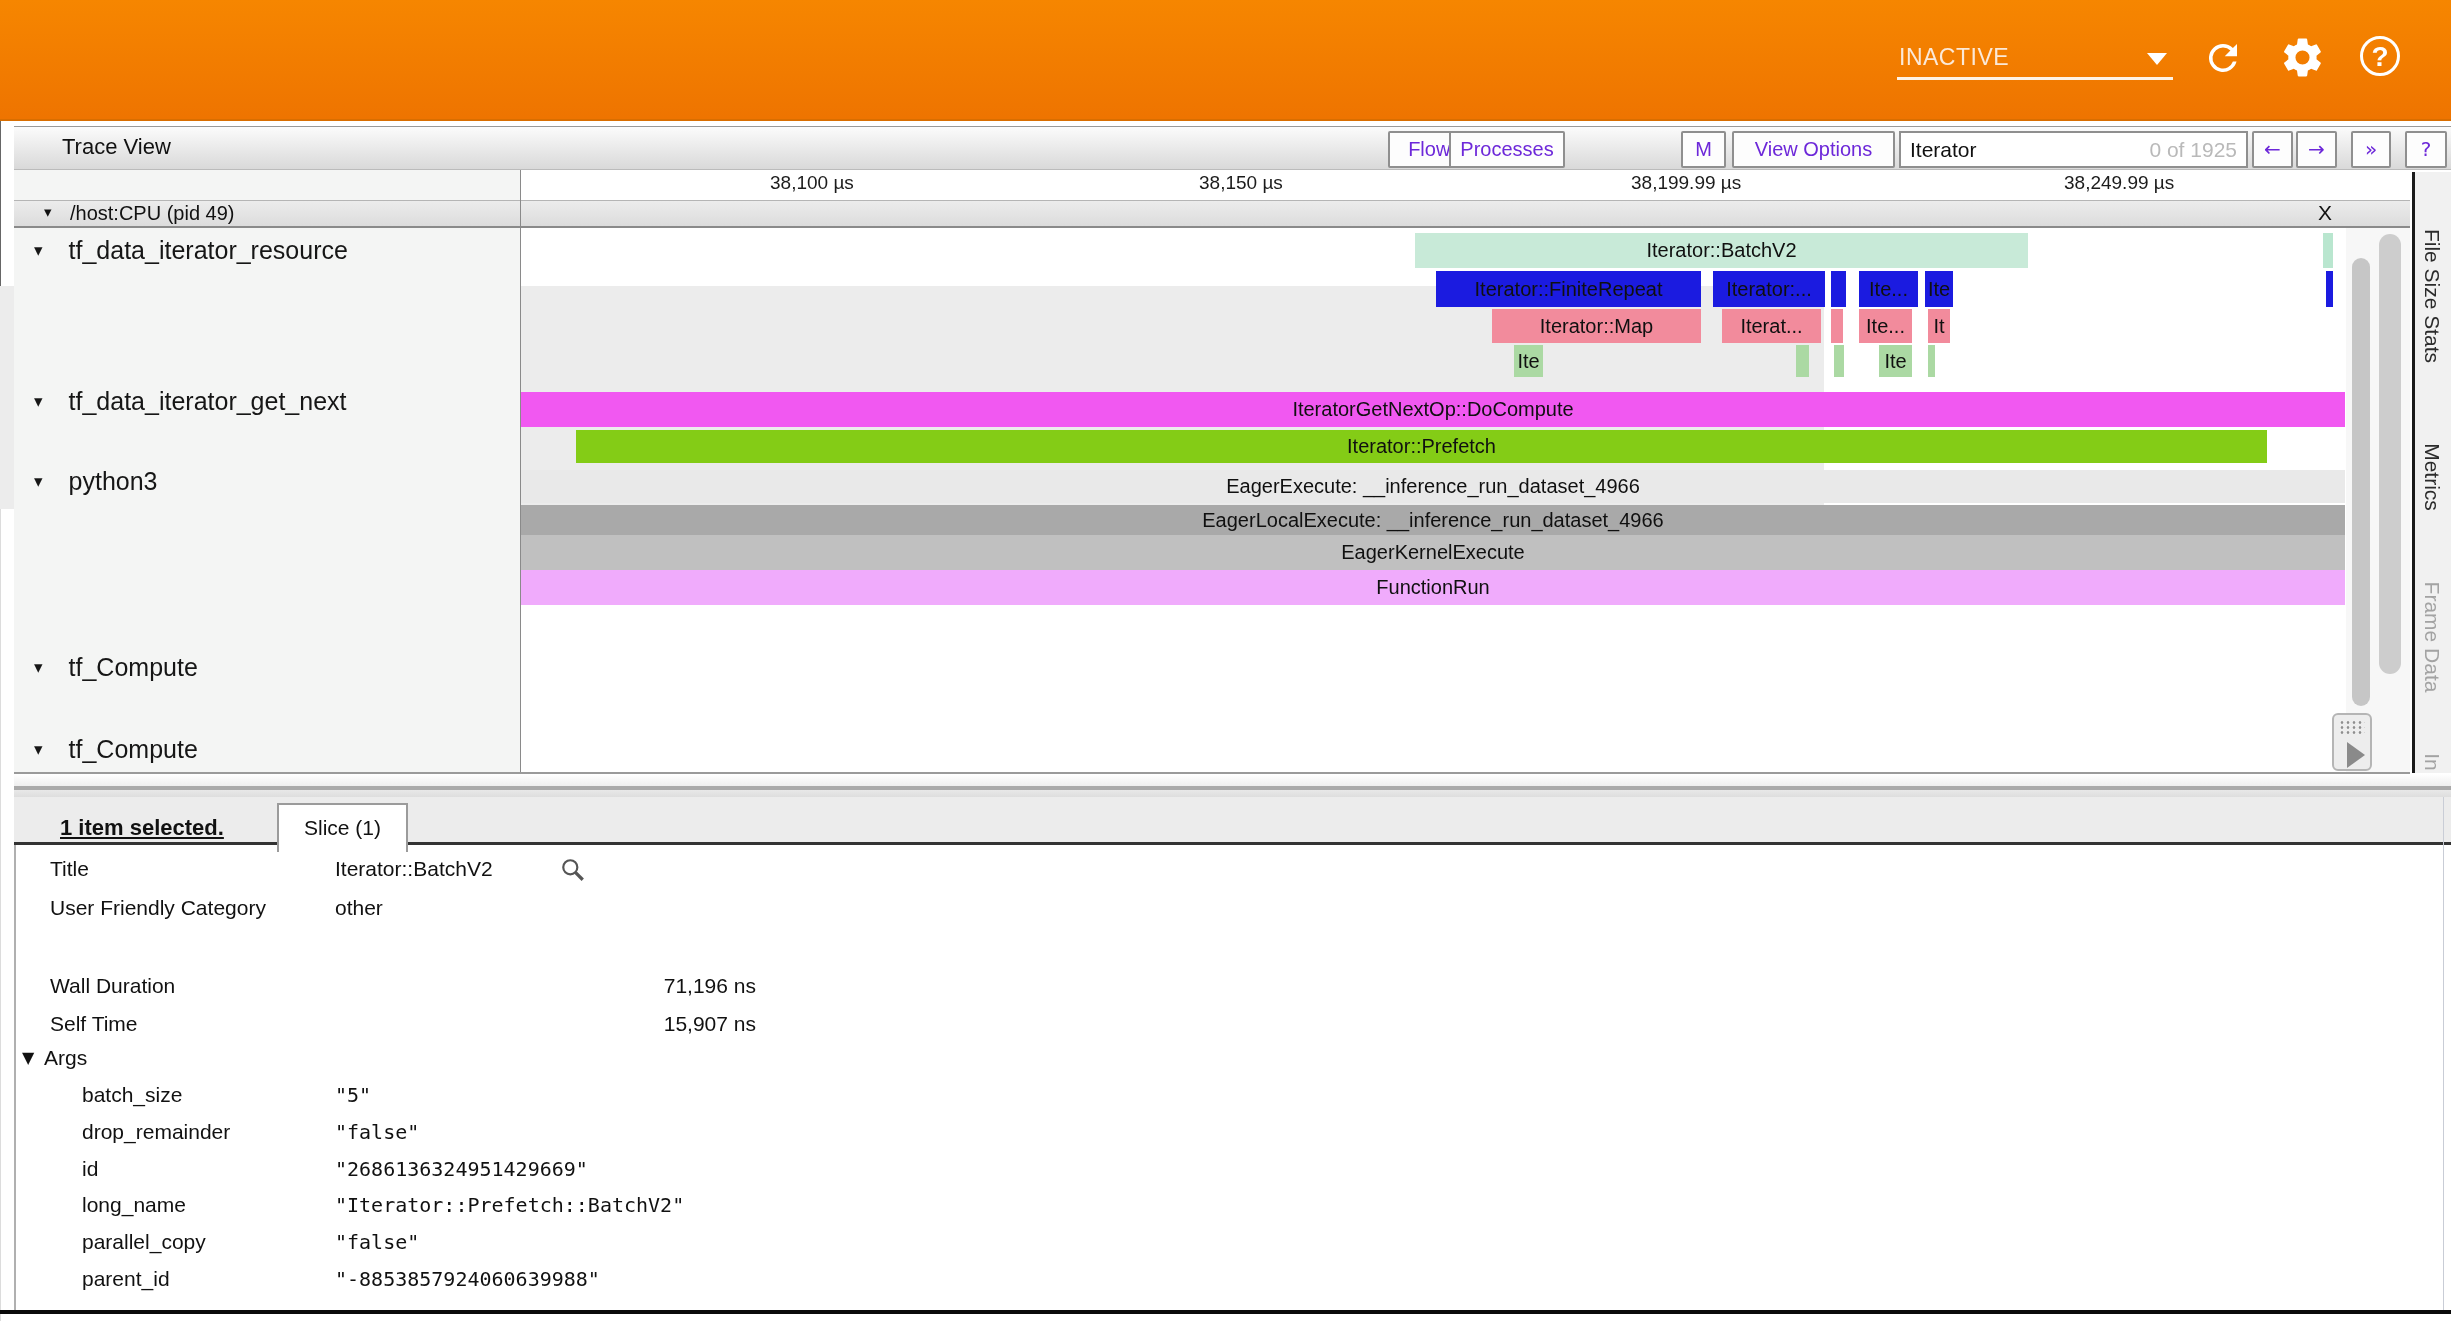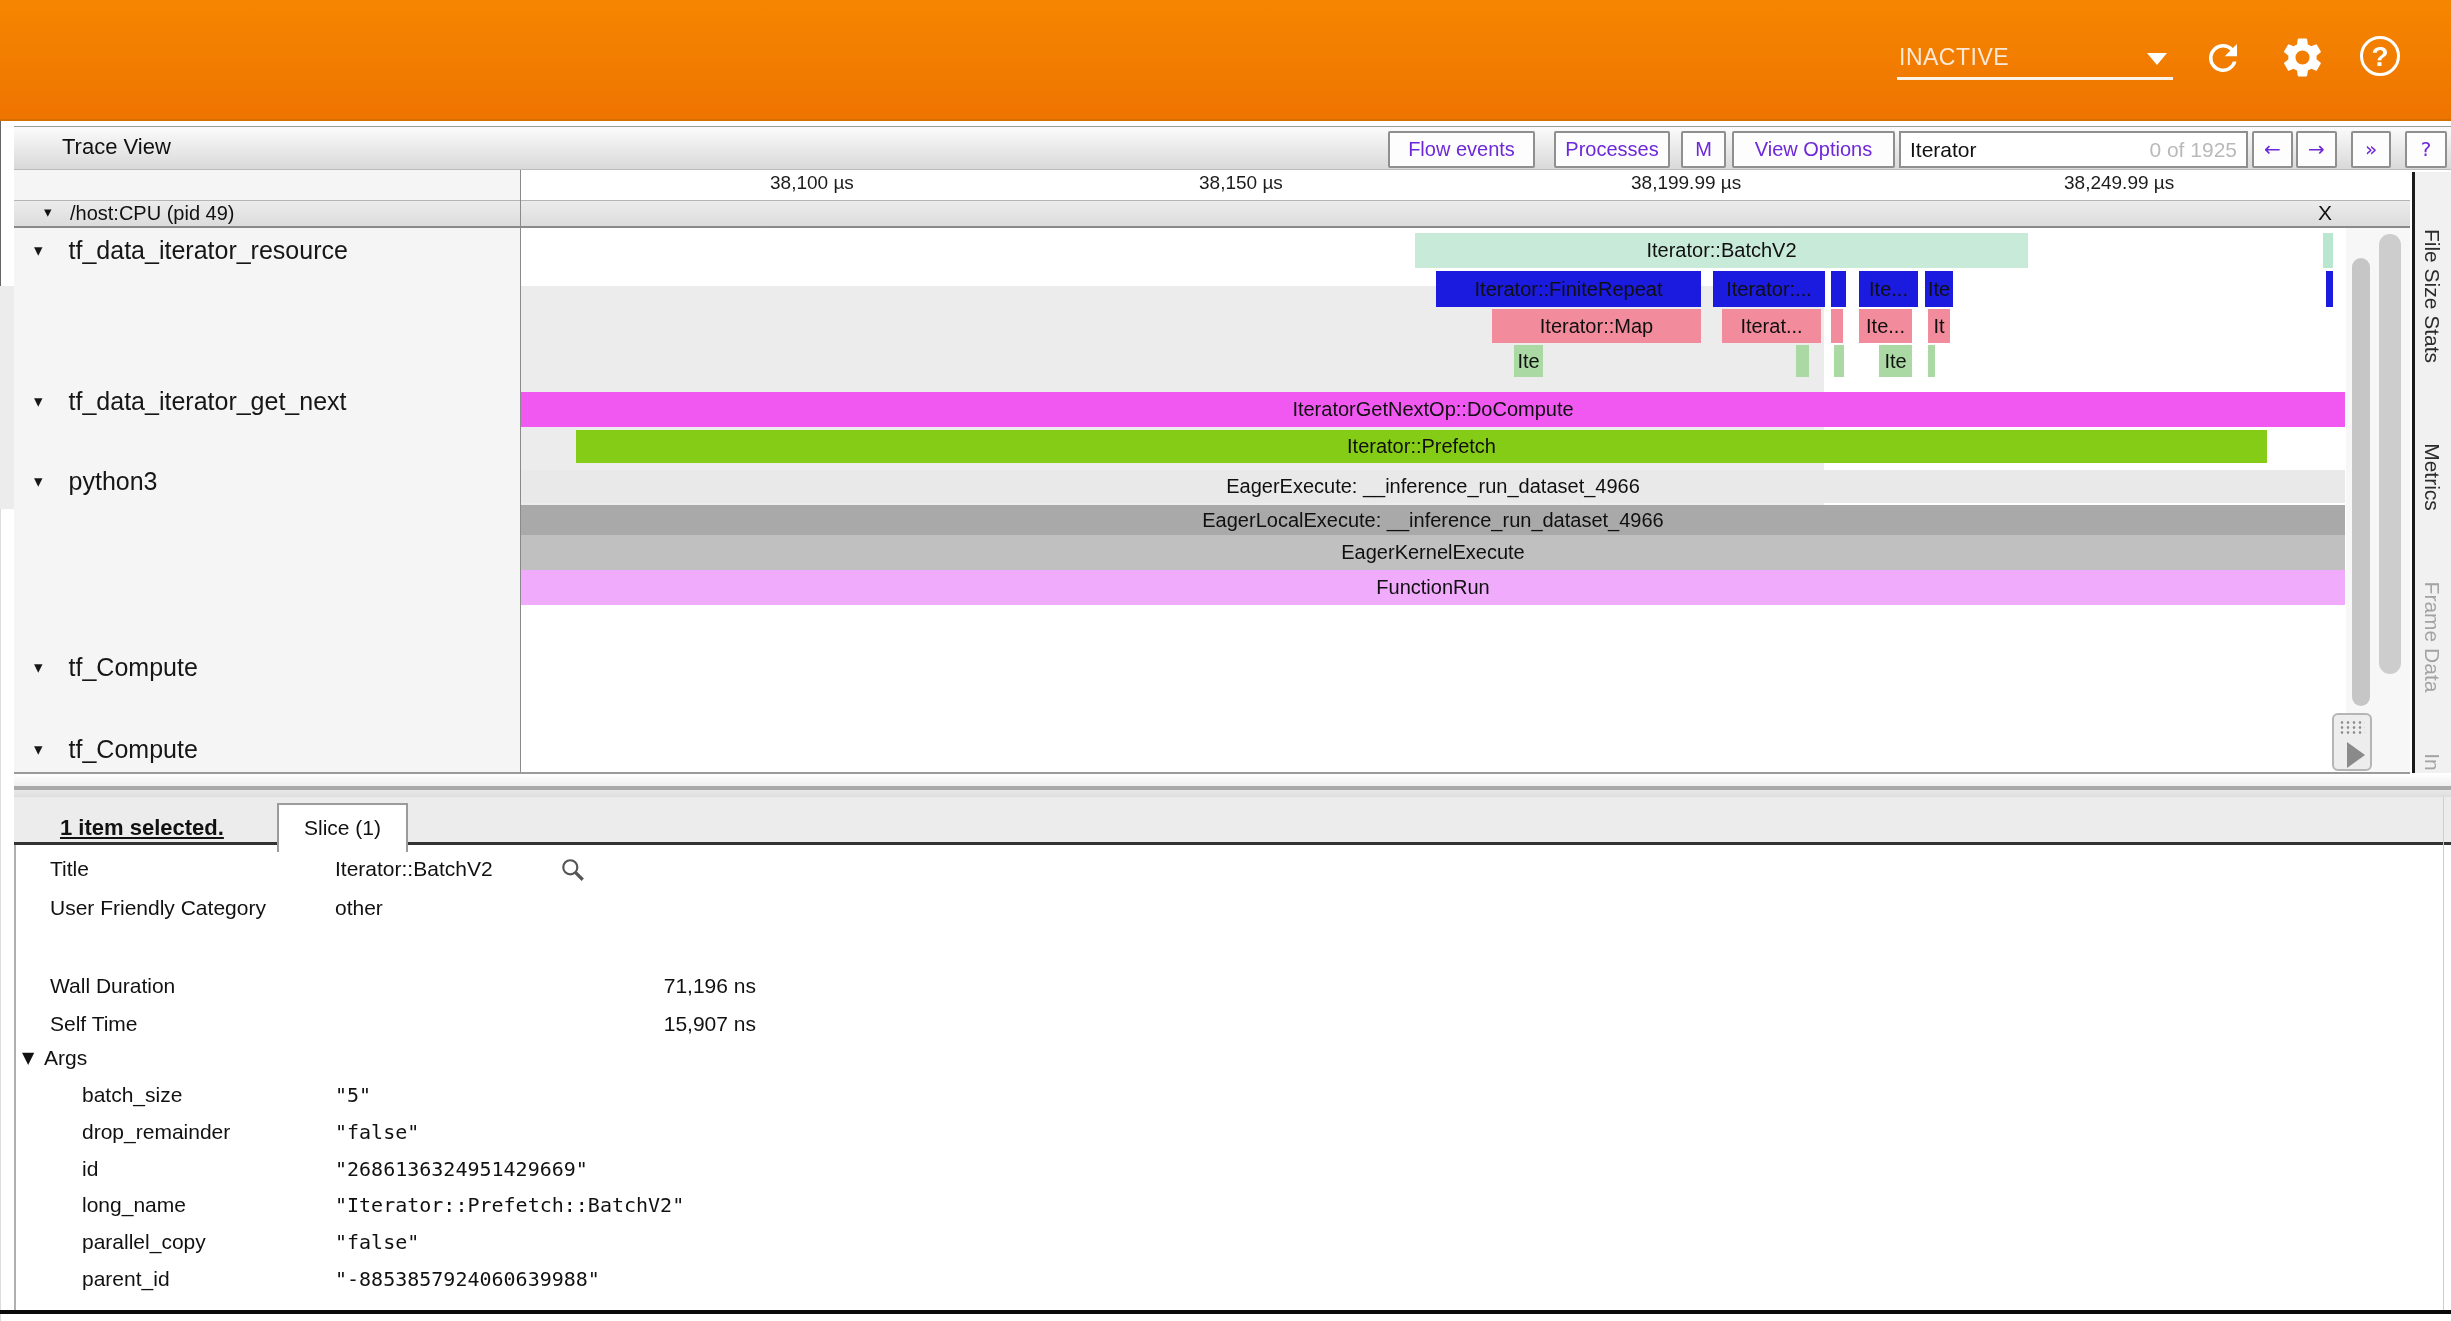--- a/index.html
+++ b/index.html
@@ -149,21 +149,21 @@
       <div class="bar2"></div>
     </div>
   <div id="detail-header">
     <span id="summary">1 item selected.</span>
   </div>
   <div id="slice-tab">Slice (1)</div>
   <div id="details-right-border"></div>
   <div id="bottomline"></div>
 
 <div class="btn" style="left: 1388px; width: 147px;">Flow events</div>
-    <div class="btn" style="left: 1554px; width: 116px;">Processes</div>
+    <div class="btn" style="left: 1449px; width: 116px;">Processes</div>
     <div class="btn" style="left: 1681px; width: 45px;">M</div>
     <div class="btn" style="left: 1732px; width: 163px;">View Options</div>
     <div class="btn" style="left: 2252px; width: 41px; font-family: &quot;DejaVu Sans&quot;, sans-serif;">←</div>
     <div class="btn" style="left: 2296px; width: 41px; font-family: &quot;DejaVu Sans&quot;, sans-serif;">→</div>
     <div class="btn" style="left: 2351px; width: 40px; font-family: &quot;DejaVu Sans&quot;, sans-serif;">»</div>
     <div class="btn" style="left: 2405px; width: 42px; font-family: &quot;DejaVu Sans&quot;, sans-serif;">?</div>
     <div style="left: 765px; top: 171px; width: 2px; height: 29px; background: rgb(51, 51, 51); z-index: 2;"></div>
     <div class="ticklabel" style="left: 770px; top: 172px;">38,100 µs</div>
     <div style="left: 1194px; top: 171px; width: 2px; height: 29px; background: rgb(51, 51, 51); z-index: 2;"></div>
     <div class="ticklabel" style="left: 1199px; top: 172px;">38,150 µs</div>

